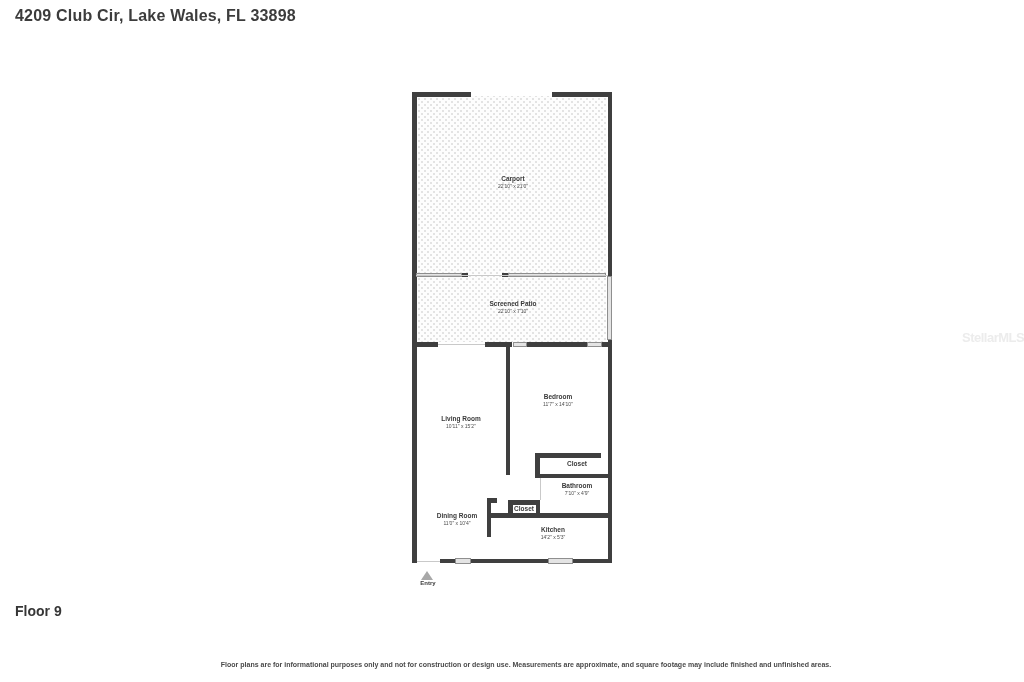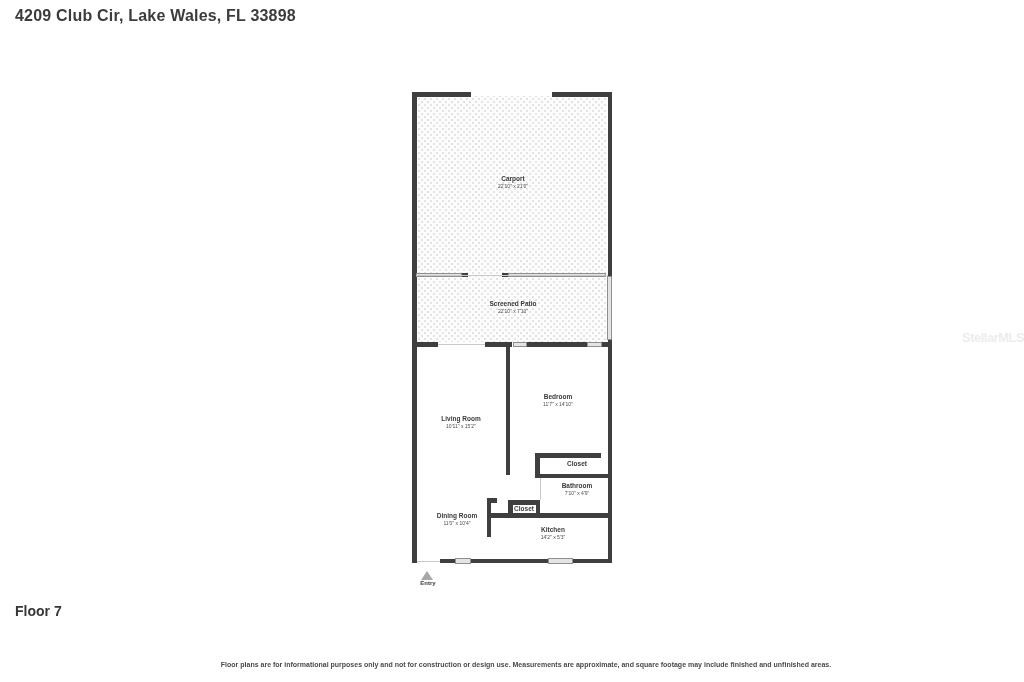--- a/index.html
+++ b/index.html
@@ -136,15 +136,15 @@
     </div>
     <div class="room-label" style="left:553px; top:533px;">
       <div class="room-name">Kitchen</div>
       <div class="room-dims">14'2" x 5'3"</div>
     </div>
 
     <div class="entry-triangle"></div>
     <div class="entry-label">Entry</div>
   </div>
 
-  <div class="floor-label">Floor 7</div>
+  <div class="floor-label">Floor 9</div>
   <div class="disclaimer">Floor plans are for informational purposes only and not for construction or design use. Measurements are approximate, and square footage may include finished and unfinished areas.</div>
 </div>
 
 </body></html>

